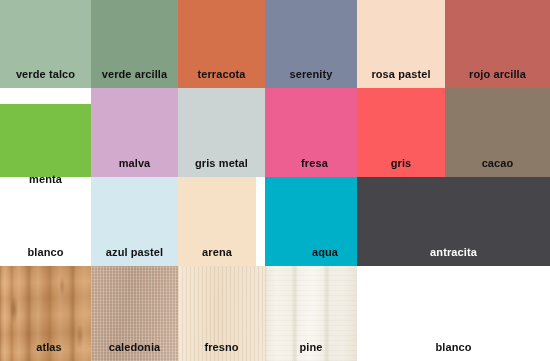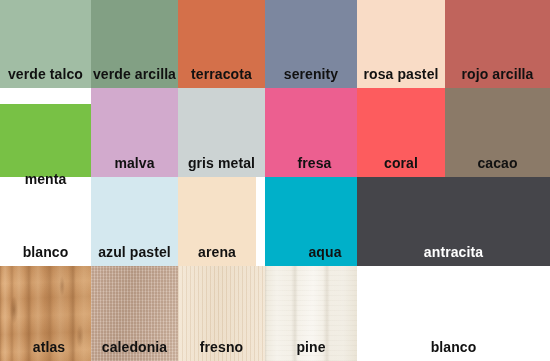--- a/index.html
+++ b/index.html
@@ -25,21 +25,21 @@
   .swatch-surface {
     position: absolute;
     inset: 0;
   }
   .swatch-label {
     position: absolute;
     left: 0;
     right: 0;
     bottom: 7px;
     text-align: center;
-    font-size: 14px;
+    font-size: 11px;
     font-weight: bold;
     color: #111111;
     letter-spacing: 0.1px;
     line-height: 13px;
     white-space: nowrap;
     z-index: 5;
   }
   .swatch-label.light-text {
     color: #ffffff;
   }
@@ -151,21 +151,21 @@
     <div class="swatch" style="left: 178px; top: 88px; width: 87px; height: 89px;">
       <div class="swatch-surface" style="background: rgb(204, 211, 211);"></div>
       <div class="swatch-label" style="color: rgb(17, 17, 17);">gris metal</div>
     </div>
     <div class="swatch" style="left: 265px; top: 88px; width: 92px; height: 89px;">
       <div class="swatch-surface" style="background: rgb(236, 95, 144);"></div>
       <div class="swatch-label" style="color: rgb(17, 17, 17); padding-left: 7px;">fresa</div>
     </div>
     <div class="swatch" style="left: 357px; top: 88px; width: 88px; height: 89px;">
       <div class="swatch-surface" style="background: rgb(253, 92, 94);"></div>
-      <div class="swatch-label" style="color: rgb(17, 17, 17);">coral</div>
+      <div class="swatch-label" style="color: rgb(17, 17, 17);">gris</div>
     </div>
     <div class="swatch" style="left: 445px; top: 88px; width: 105px; height: 89px;">
       <div class="swatch-surface" style="background: rgb(139, 122, 104);"></div>
       <div class="swatch-label" style="color: rgb(17, 17, 17);">cacao</div>
     </div>
     <div class="swatch" style="left: 0px; top: 177px; width: 91px; height: 89px;">
       <div class="swatch-surface" style="background: rgb(255, 255, 255);"></div>
       <div class="swatch-label" style="color: rgb(17, 17, 17);">blanco</div>
     </div>
     <div class="swatch" style="left: 91px; top: 177px; width: 87px; height: 89px;">

